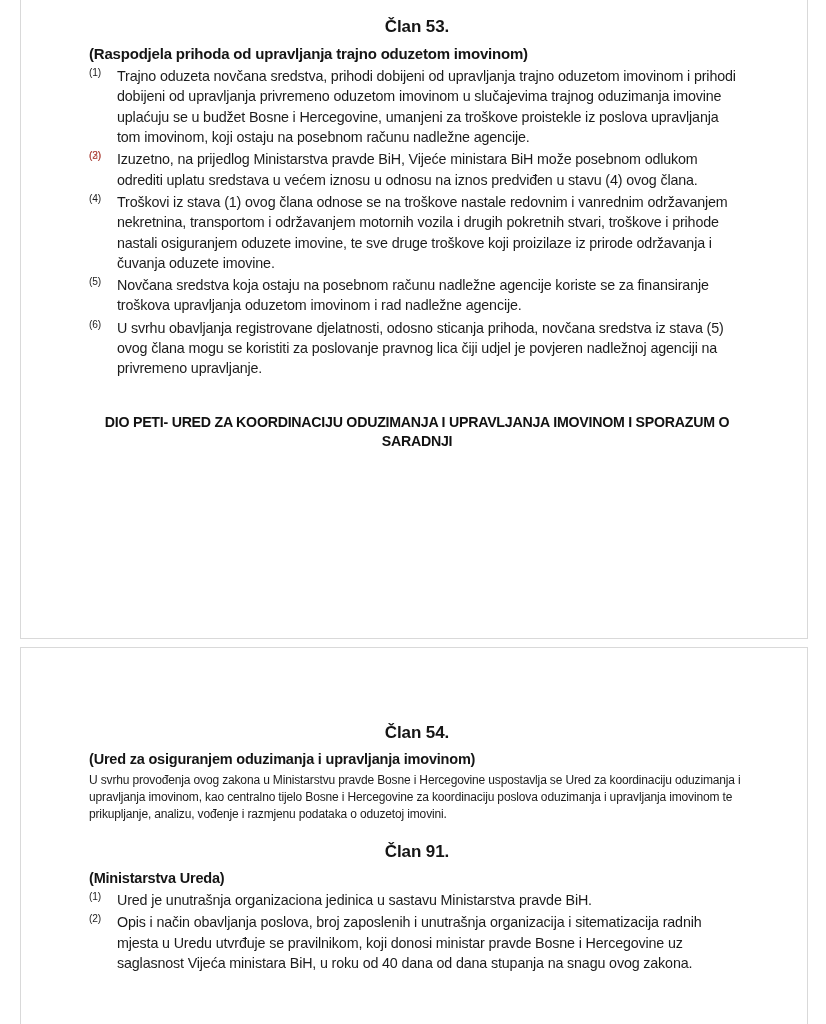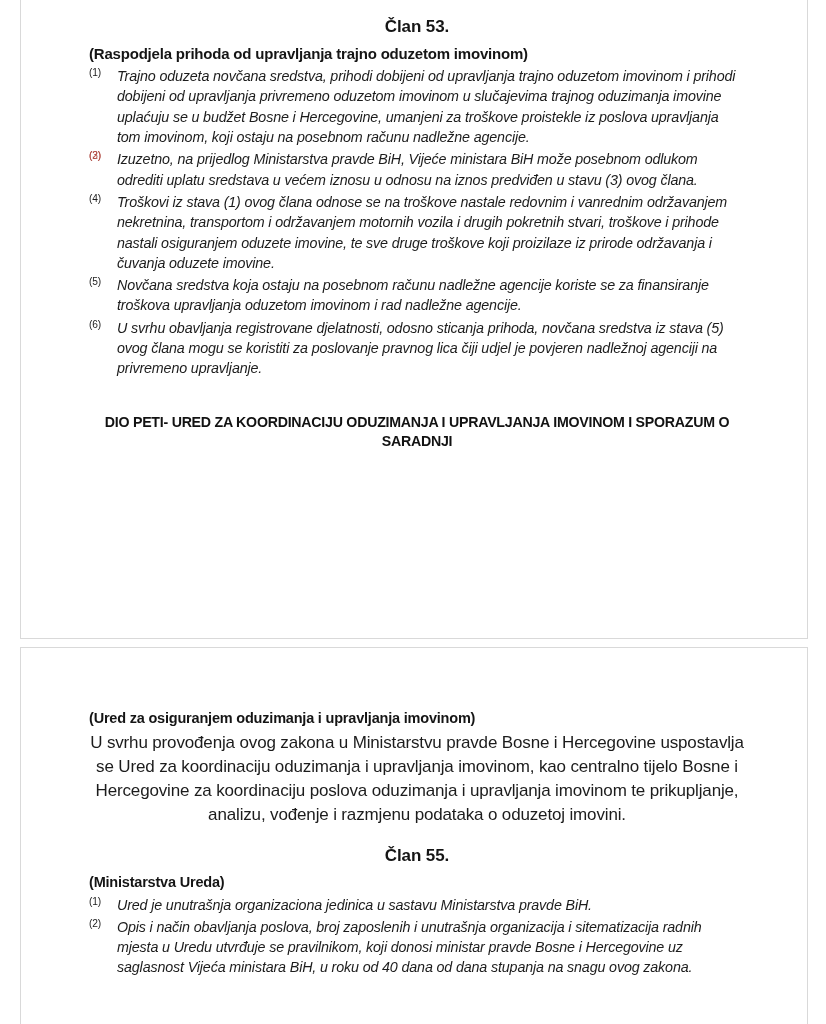--- a/index.html
+++ b/index.html
@@ -95,30 +95,29 @@
     font-size: 10.2px;
     line-height: 1.42;
     vertical-align: super;
     color: #1c1c1c;
   }
   .para .marker.red {
     color: #b35149;
   }
   .para .ptext {
     display: inline;
-    font-style: italic;
   }
 
   .plain-para {
-    font-size: 17px;
+    font-size: 12px;
     line-height: 1.42;
     letter-spacing: -0.15px;
     margin: 1px 0 0 0;
     color: #1c1c1c;
-    text-align: center;
+    text-align: left;
   }
 
   .section-heading {
     font-weight: bold;
     font-size: 14.2px;
     line-height: 1.38;
     letter-spacing: -0.25px;
     margin: 34px 0 0 0;
     color: #121212;
     text-align: center;
@@ -139,21 +138,21 @@
         <span class="marker">(1)</span>
         <span class="ptext">Trajno oduzeta novčana sredstva, prihodi dobijeni od upravljanja trajno oduzetom imovinom i prihodi dobijeni od upravljanja privremeno oduzetom imovinom u slučajevima trajnog oduzimanja imovine uplaćuju se u budžet Bosne i Hercegovine, umanjeni za troškove proistekle iz poslova upravljanja tom imovinom, koji ostaju na posebnom računu nadležne agencije.</span>
       </div>
 
       <div class="para">
         <span class="marker red">(2)</span>
       </div>
 
       <div class="para">
         <span class="marker red">(3)</span>
-        <span class="ptext">Izuzetno, na prijedlog Ministarstva pravde BiH, Vijeće ministara BiH može posebnom odlukom odrediti uplatu sredstava u većem iznosu u odnosu na iznos predviđen u stavu (3) ovog člana.</span>
+        <span class="ptext">Izuzetno, na prijedlog Ministarstva pravde BiH, Vijeće ministara BiH može posebnom odlukom odrediti uplatu sredstava u većem iznosu u odnosu na iznos predviđen u stavu (4) ovog člana.</span>
       </div>
 
       <div class="para">
         <span class="marker">(4)</span>
         <span class="ptext">Troškovi iz stava (1) ovog člana odnose se na troškove nastale redovnim i vanrednim održavanjem nekretnina, transportom i održavanjem motornih vozila i drugih pokretnih stvari, troškove i prihode nastali osiguranjem oduzete imovine, te sve druge troškove koji proizilaze iz prirode održavanja i čuvanja oduzete imovine.</span>
       </div>
 
       <div class="para">
         <span class="marker">(5)</span>
         <span class="ptext">Novčana sredstva koja ostaju na posebnom računu nadležne agencije koriste se za finansiranje troškova upravljanja oduzetom imovinom i rad nadležne agencije.</span>
@@ -165,24 +164,25 @@
       </div>
 
       <div class="section-heading">DIO PETI- URED ZA KOORDINACIJU ODUZIMANJA I  UPRAVLJANJA  IMOVINOM I SPORAZUM O SARADNJI</div>
 
     </div>
   </div>
 
   <div class="page page-2">
     <div class="sheet-inner">
 
+      <div class="art-num">Član 54.</div>
       <div class="art-title">(Ured za osiguranjem oduzimanja i upravljanja imovinom)</div>
       <div class="plain-para">U svrhu provođenja ovog zakona u Ministarstvu pravde Bosne i Hercegovine uspostavlja se Ured za koordinaciju oduzimanja i upravljanja imovinom,  kao centralno tijelo Bosne i Hercegovine za koordinaciju poslova oduzimanja i upravljanja imovinom te prikupljanje, analizu, vođenje i razmjenu podataka o oduzetoj imovini.</div>
 
-      <div class="art-num">Član 55.</div>
+      <div class="art-num">Član 91.</div>
       <div class="art-title">(Ministarstva Ureda)</div>
 
       <div class="para">
         <span class="marker">(1)</span>
         <span class="ptext">Ured je unutrašnja organizaciona jedinica u sastavu Ministarstva pravde BiH.</span>
       </div>
 
       <div class="para">
         <span class="marker">(2)</span>
         <span class="ptext">Opis i način obavljanja poslova, broj zaposlenih i unutrašnja organizacija i sitematizacija radnih mjesta u Uredu utvrđuje se pravilnikom, koji donosi ministar pravde Bosne i Hercegovine uz saglasnost Vijeća ministara BiH, u roku od 40 dana od dana stupanja na snagu ovog zakona.</span>

